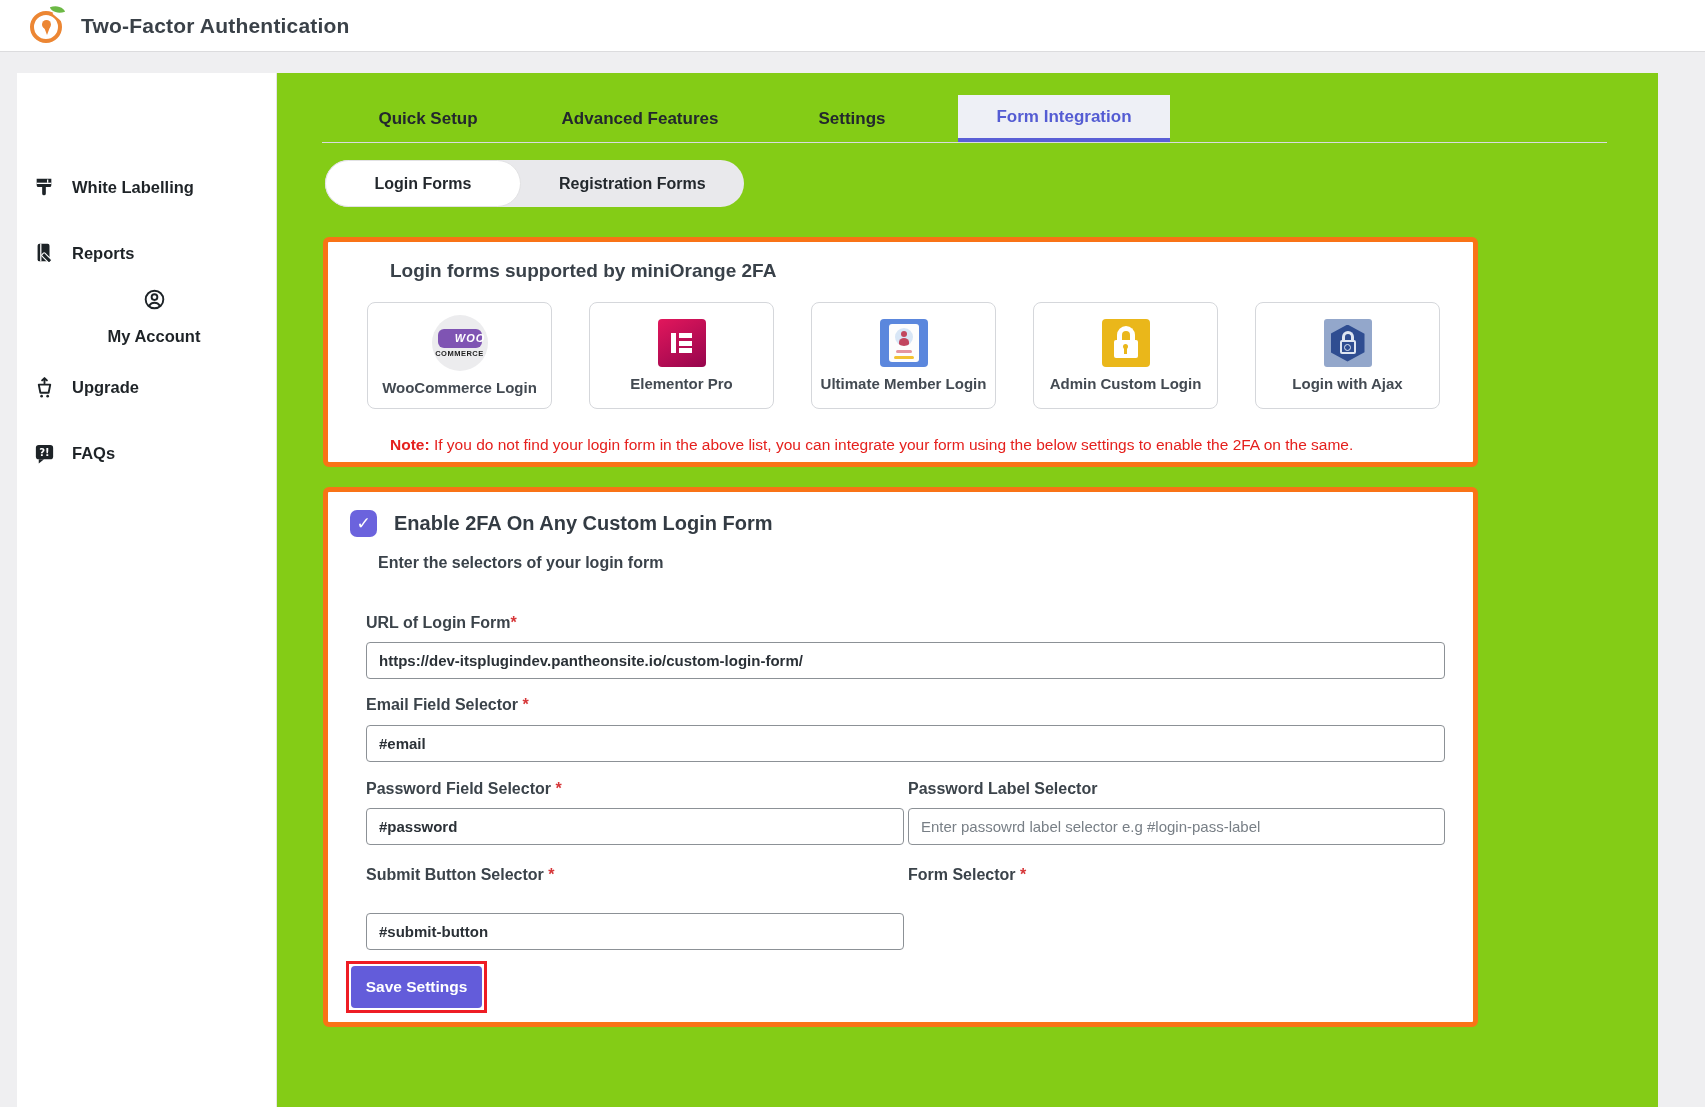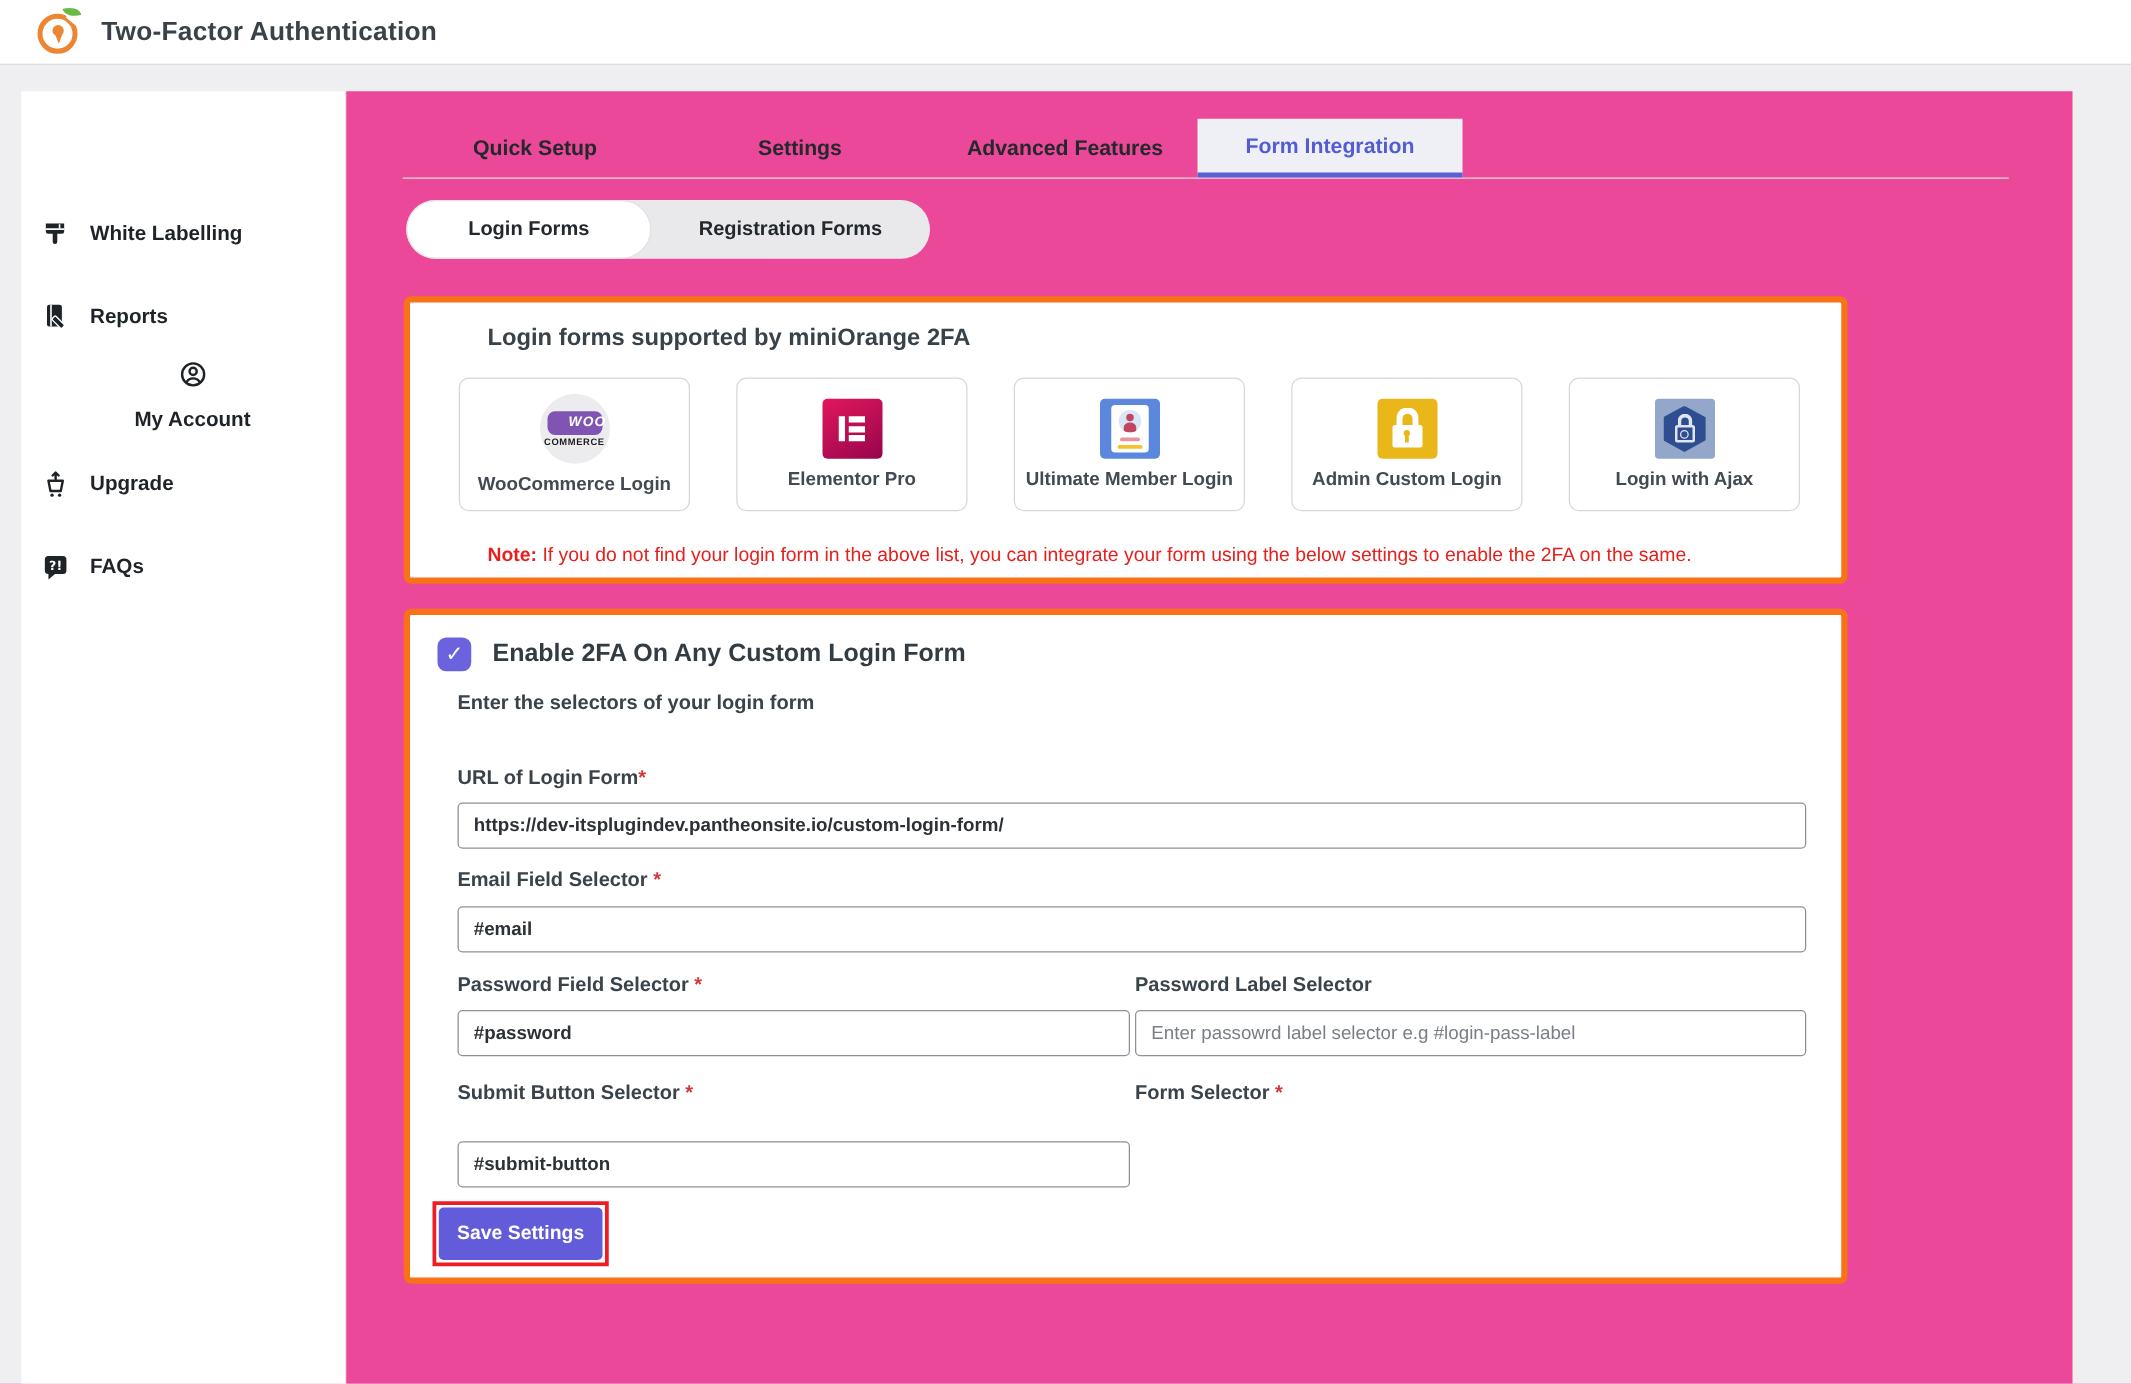--- a/index.html
+++ b/index.html
@@ -36,21 +36,21 @@
     background:#ffffff; border-right:1px solid #e4e4e6; }
   .side-item { position:absolute; left:0; width:100%; height:66px;
     display:flex; align-items:center; gap:16px; padding-left:15px; cursor:pointer; }
   .side-item.active { height:72px; background:#f0f1f6; }
   .accent-bar { position:absolute; left:0; top:0; bottom:0; width:5px; background:#6b63dd; }
   .side-icon { width:24px; height:24px; display:flex; align-items:center; justify-content:center; flex:0 0 24px; }
   .side-label { font-size:16.5px; font-weight:600; color:#1e2327; }
 
   
   .main { position:absolute; left:277px; top:73px; width:1381px; bottom:0;
-    background:#ec4899; }
+    background:#84cc16; }
 
   
   .tab-row { position:absolute; left:45px; top:22px; width:1285px; height:48px;
     border-bottom:1px solid #d9dbde; display:flex; }
   .tab { width:212px; height:100%; display:flex; align-items:center; justify-content:center;
     font-size:17px; font-weight:600; color:#23282d; cursor:pointer; }
   .tab.active { background:#eef0f6; color:#545cd3; border-bottom:4px solid #5a5fd6; }
 
   
   .pill { position:absolute; left:48px; top:87px; height:47px; background:#e9e9ec;
@@ -118,21 +118,21 @@
 
   .note-line { position:absolute; left:62px; top:194px; font-size:15.5px; color:#e5201d; }
   .note-label { font-weight:700; }
 
   
   .cf-head { position:absolute; left:22px; top:18px; display:flex; align-items:center; gap:17px; }
   .cf-checkbox { width:27px; height:27px; background:#6b63dd; border-radius:7px;
     display:flex; align-items:center; justify-content:center; cursor:pointer; }
   .cf-checkbox::after { content:"\2713"; color:#fff; font-size:17px; font-weight:700; }
   .cf-title { font-size:20px; font-weight:600; color:#333b43; }
-  .cf-subtitle { position:absolute; left:38px; top:62px; font-size:16px; font-weight:700; color:#3a424a; }
+  .cf-subtitle { position:absolute; left:50px; top:62px; font-size:16px; font-weight:700; color:#3a424a; }
 
   .f-label { position:absolute; font-size:16px; font-weight:700; color:#3b434a; }
   .req { color:#d63638; font-weight:700; }
   .f-input { position:absolute; height:37px; border:1px solid #8c9196; border-radius:4px;
     padding:0 12px; font-size:15px; font-weight:600; color:#2b3137; background:#fff;
     font-family:"Liberation Sans","DejaVu Sans",sans-serif; outline:none; }
   .f-input::placeholder { color:#787f86; font-weight:400; }
   .w-full { left:38px; width:1079px; }
   .col-l { left:38px; width:538px; }
   .col-r { left:580px; width:537px; }
@@ -213,22 +213,22 @@
       </svg>
     </span>
     <span class="side-label">FAQs</span>
   </div>
 </div>
 
 <div class="main">
 
   <div class="tab-row">
     <div class="tab">Quick Setup</div>
+    <div class="tab">Advanced Features</div>
     <div class="tab">Settings</div>
-    <div class="tab">Advanced Features</div>
     <div class="tab active">Form Integration</div>
   </div>
 
   <div class="pill">
     <div class="pill-seg active">Login Forms</div>
     <div class="pill-seg">Registration Forms</div>
   </div>
 
   <div class="card card1">
     <div class="card1-title">Login forms supported by miniOrange 2FA</div>

